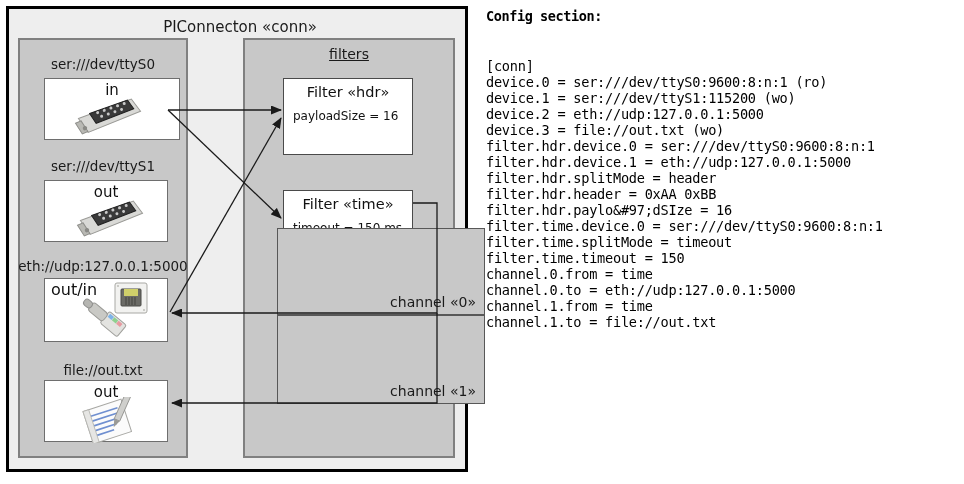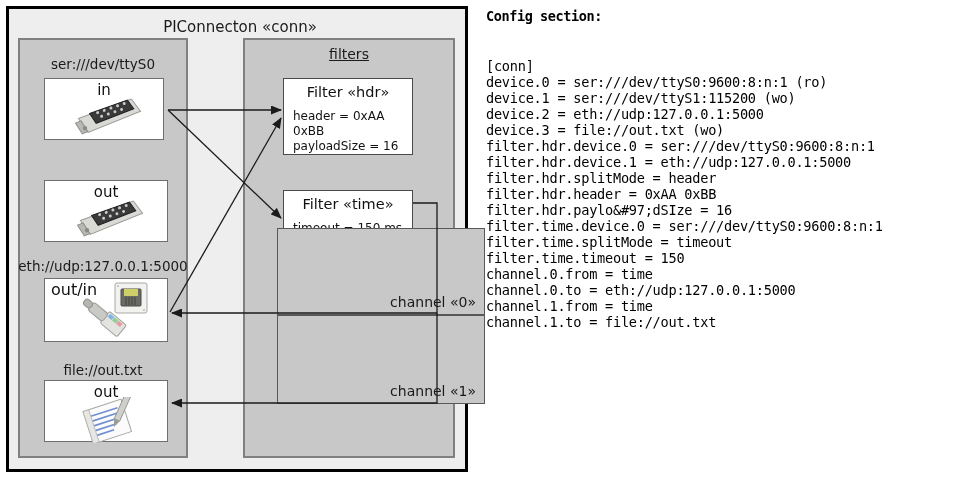--- a/index.html
+++ b/index.html
@@ -101,21 +101,21 @@
 
   <div id="diagram">
 
     <div class="outer-box">
       <div class="outer-title">PIConnecton «conn»</div>
     </div>
 
     <div class="group-box" id="devices-group"></div>
 
     <div class="dev-label" style="left:18px;top:56px;width:170px;">ser:///dev/ttyS0</div>
-    <div class="dev-box" style="left:44px;top:78px;width:120px;height:62px;">
+    <div class="dev-box" style="left:44px;top:78px;width:136px;height:62px;">
       <div class="dev-dir">in</div>
       <svg class="icon" style="left:20px;top:16px;" width="88" height="44" viewBox="0 0 88 44">
         <g transform="rotate(-14 44 22)">
           <path d="M14 16 L70 10 L76 24 L20 32 Z" fill="#d9d9d6" stroke="#9a9a96" stroke-width="1"></path>
           <path d="M26 14 L66 10 L70 20 L30 25 Z" fill="#3a3a3a" stroke="#222" stroke-width="1"></path>
           <g fill="#c9c9c9">
             <circle cx="34" cy="15" r="1.5"></circle>
               <circle cx="41" cy="14.4" r="1.5"></circle>
             <circle cx="48" cy="13.8" r="1.5"></circle>
               <circle cx="55" cy="13.2" r="1.5"></circle>
@@ -124,20 +124,21 @@
               <circle cx="44" cy="18.9" r="1.5"></circle>
             <circle cx="51" cy="18.3" r="1.5"></circle>
               <circle cx="58" cy="17.7" r="1.5"></circle>
           </g>
           <path d="M10 20 L16 19 L20 31 L14 32 Z" fill="#b9b9b4" stroke="#8e8e8a" stroke-width="1"></path>
           <circle cx="18" cy="27" r="2.2" fill="#8a8a86"></circle>
         </g>
       </svg>
     </div>
 
+    <div class="dev-label" style="left:18px;top:158px;width:170px;">ser:///dev/ttyS1</div>
     <div class="dev-box" style="left:44px;top:180px;width:124px;height:62px;">
       <div class="dev-dir">out</div>
       <svg class="icon" style="left:22px;top:16px;" width="88" height="44" viewBox="0 0 88 44">
         <g transform="rotate(-14 44 22)">
           <path d="M14 16 L70 10 L76 24 L20 32 Z" fill="#d9d9d6" stroke="#9a9a96" stroke-width="1"></path>
           <path d="M26 14 L66 10 L70 20 L30 25 Z" fill="#3a3a3a" stroke="#222" stroke-width="1"></path>
           <g fill="#c9c9c9">
             <circle cx="34" cy="15" r="1.5"></circle>
               <circle cx="41" cy="14.4" r="1.5"></circle>
             <circle cx="48" cy="13.8" r="1.5"></circle>
@@ -202,21 +203,20 @@
       </svg>
     </div>
 
     <div class="group-box" id="filters-group">
       <div class="group-title">filters</div>
     </div>
 
     <div class="filter-box" style="left:283px;top:78px;width:130px;height:77px;">
       <div class="filter-title">Filter «hdr»</div>
       <div class="filter-props">
-        <div>header = 0xAA 0xBB</div>
         <div>payloadSize = 16</div>
       </div>
     </div>
 
     <div class="filter-box" style="left:283px;top:190px;width:130px;height:77px;">
       <div class="filter-title">Filter «time»</div>
       <div class="filter-props">
         <div>timeout = 150 ms</div>
       </div>
     </div>

